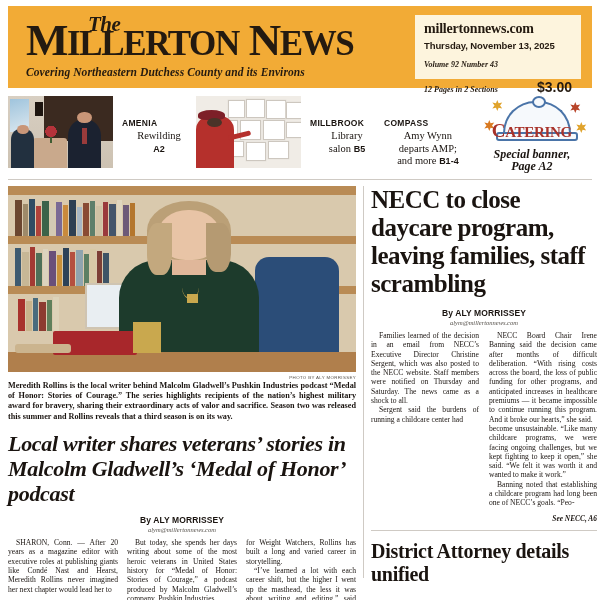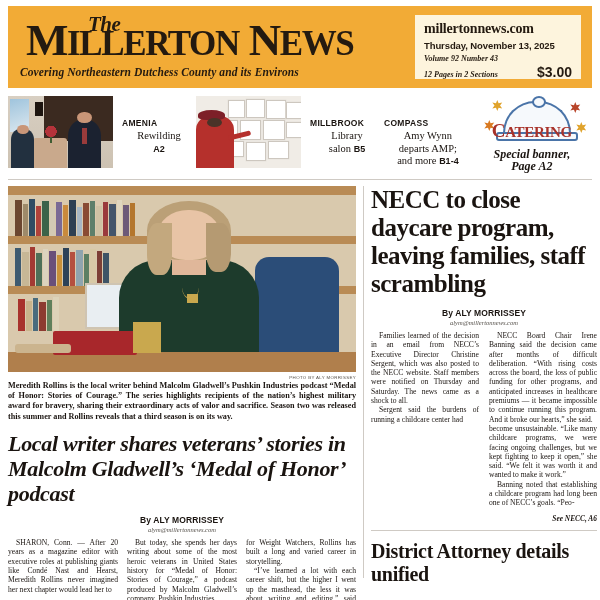--- a/index.html
+++ b/index.html
@@ -35,48 +35,48 @@
   .np-main{
     position:absolute;left:0;top:8px;
     font-family:"Liberation Serif", serif;
     font-weight:700;font-size:45px;line-height:45px;
     color:#241a10;letter-spacing:-1.4px;
     white-space:nowrap;
   }
   .np-main .big{font-size:45px;}
   .np-main .sm{font-size:35px;}
   .np-tag{
-    position:absolute;left:12px;top:60px;
+    position:absolute;left:18px;top:60px;
     font-family:"Liberation Serif", serif;
     font-style:italic;font-weight:700;
     font-size:11.5px;color:#241a10;letter-spacing:0.1px;
   }
   .infobox{
     width:168px;margin:8px 10px 8px 0;
     background:#fdf4dd;
     border:1px solid #f2ab36;
     padding:6px 9px 4px 9px;
     box-sizing:border-box;
   }
   .ib-site{
     font-family:"Liberation Serif", serif;
     font-weight:700;font-size:14px;color:#241a10;
     letter-spacing:-0.2px;margin-bottom:3px;
   }
   .ib-date{
     font-family:"Liberation Sans", sans-serif;
     font-weight:700;font-size:9.5px;color:#241a10;
-    margin-bottom:3px;letter-spacing:-0.1px;
+    margin-bottom:9px;letter-spacing:-0.1px;
   }
   .ib-vol{
     font-family:"Liberation Serif", serif;
     font-style:italic;font-weight:700;font-size:8px;
     color:#241a10;line-height:10px;
   }
-  .ib-row{display:flex;justify-content:space-between;align-items:baseline;}
+  .ib-row{display:flex;justify-content:space-between;align-items:baseline;margin-top:9px;}
   .ib-price{
     font-family:"Liberation Sans", sans-serif;
     font-weight:700;font-size:14px;color:#241a10;
   }
 
   
   .teasers{
     margin:8px 8px 0 8px;
     display:flex;align-items:flex-start;
     height:78px;

